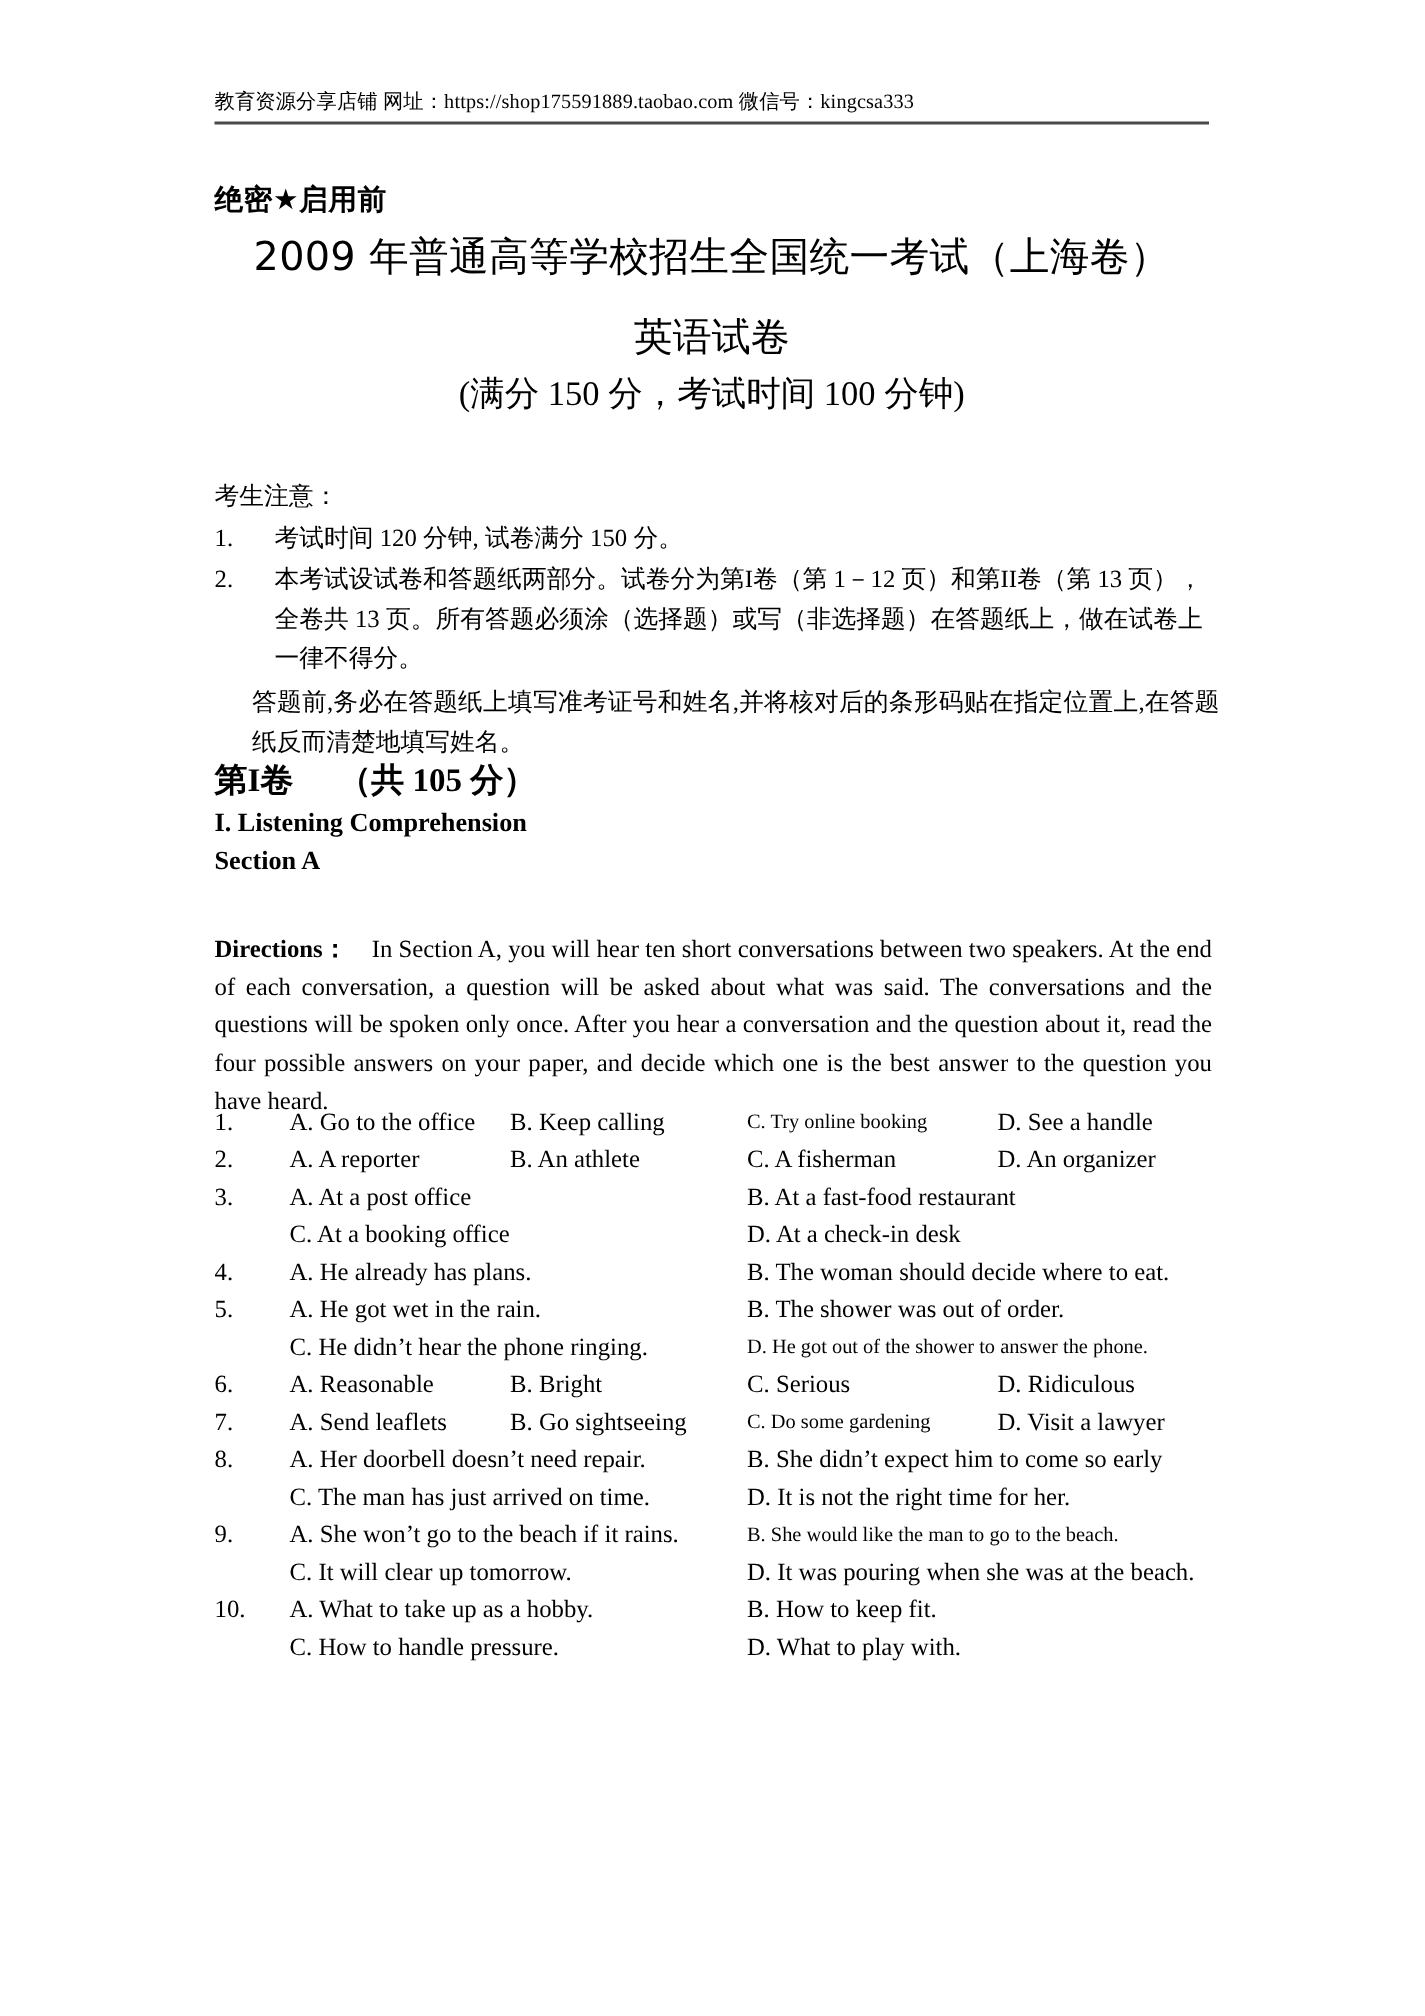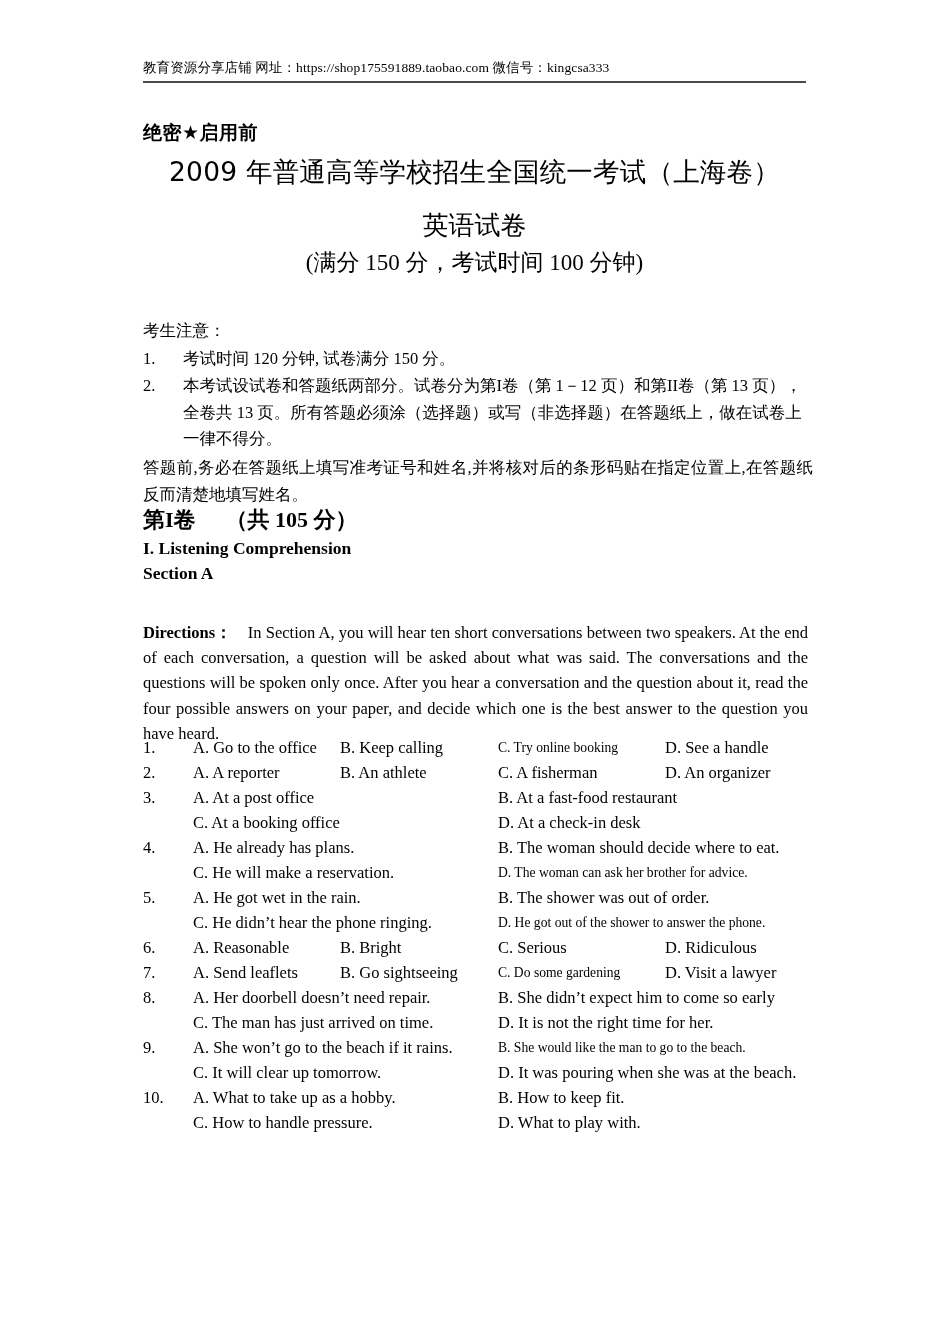--- a/index.html
+++ b/index.html
@@ -101,20 +101,21 @@
   }
   .notice-num {
     position: absolute;
     left: 0;
     top: 0;
   }
   .notice-tail {
     margin-top: 1px;
     line-height: 27px;
     text-align: justify;
+    margin-left: 25px;
   }
 
   
   .juan-head {
     position: absolute;
     left: 143px;
     top: 505px;
     width: 663px;
     text-align: left;
     font-size: 22px;
@@ -241,24 +242,20 @@
       <div class="q-row">
         <span class="opt col-a">C. At a booking office</span>
         <span class="opt col-c">D. At a check-in desk</span>
       </div>
       <div class="q-row">
         <span class="q-num">4.</span>
         <span class="opt col-a">A. He already has plans.</span>
         <span class="opt col-c">B. The woman should decide where to eat.</span>
       </div>
       <div class="q-row">
-        <span class="opt col-a">C. He will make a reservation.</span>
-        <span class="opt col-c small">D. The woman can ask her brother for advice.</span>
-      </div>
-      <div class="q-row">
         <span class="q-num">5.</span>
         <span class="opt col-a">A. He got wet in the rain.</span>
         <span class="opt col-c">B. The shower was out of order.</span>
       </div>
       <div class="q-row">
         <span class="opt col-a">C. He didn’t hear the phone ringing.</span>
         <span class="opt col-c small">D. He got out of the shower to answer the phone.</span>
       </div>
       <div class="q-row">
         <span class="q-num">6.</span>

